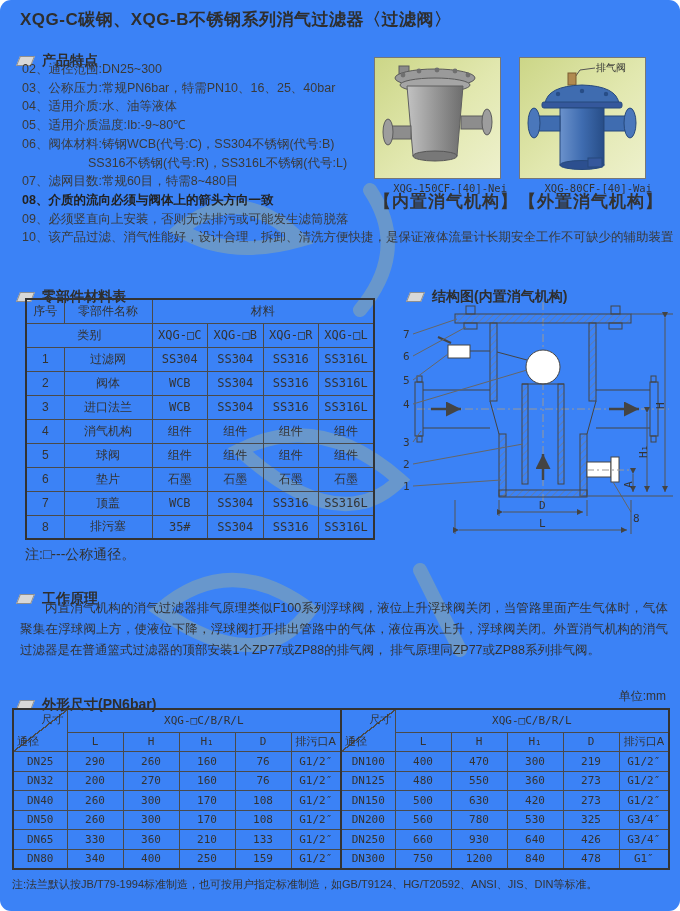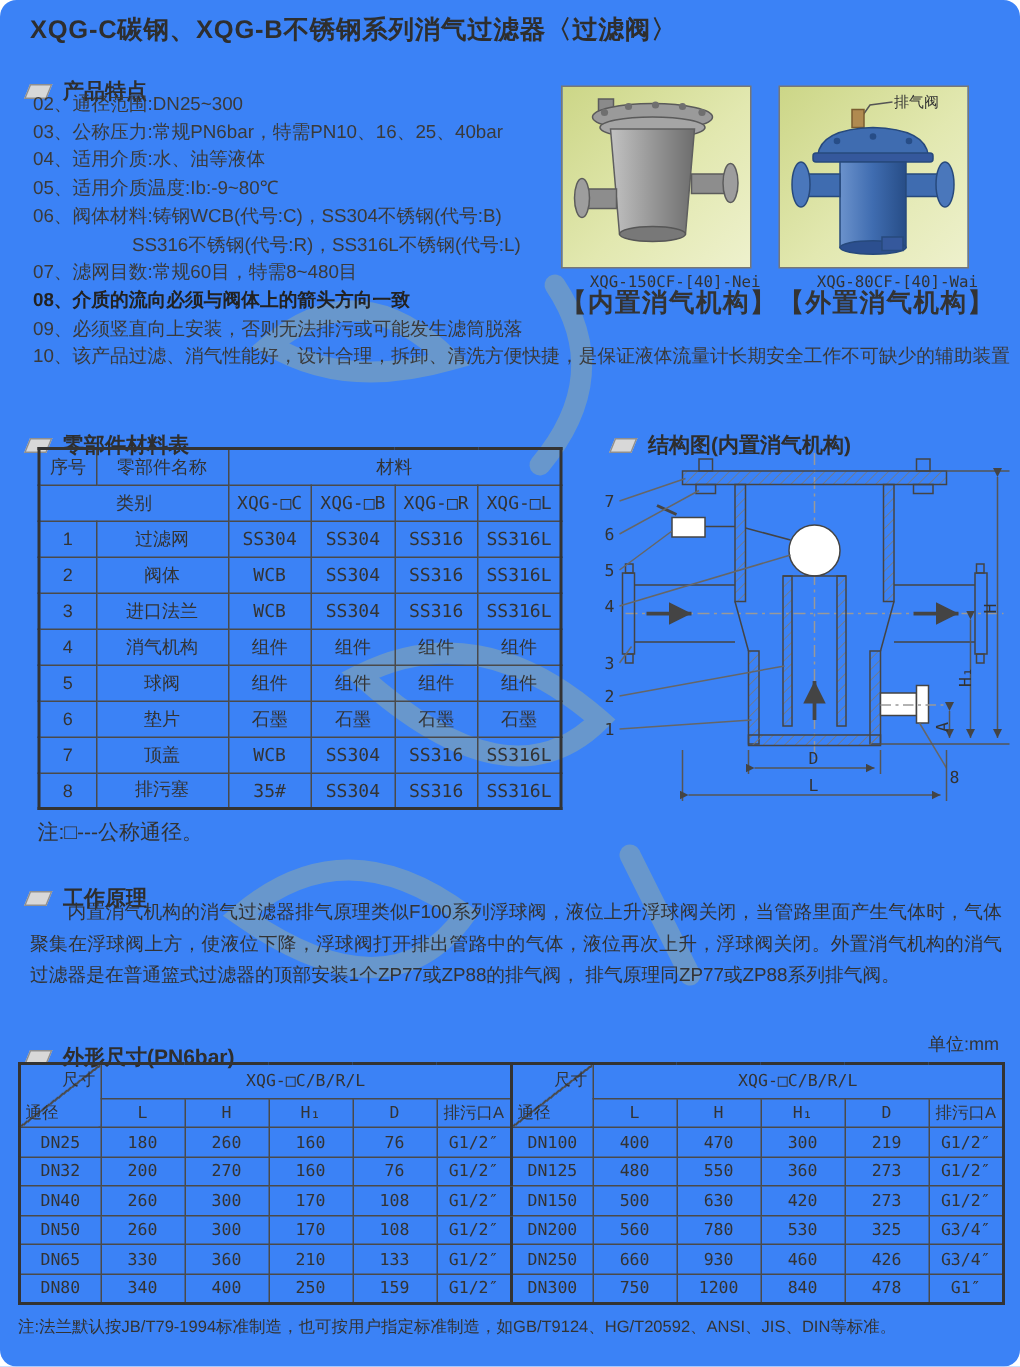--- a/index.html
+++ b/index.html
@@ -410,21 +410,21 @@
         <th>L</th>
         <th>H</th>
         <th>H₁</th>
         <th>D</th>
         <th class="cjk">排污口A</th>
       </tr>
     </thead>
     <tbody>
         <tr>
           <td>DN25</td>
-          <td>180</td>
+          <td>290</td>
           <td>260</td>
           <td>160</td>
           <td>76</td>
           <td>G1/2″</td>
           <td class="half-split">DN100</td>
           <td>400</td>
           <td>470</td>
           <td>300</td>
           <td>219</td>
           <td>G1/2″</td>
@@ -474,21 +474,21 @@
         <tr>
           <td>DN65</td>
           <td>330</td>
           <td>360</td>
           <td>210</td>
           <td>133</td>
           <td>G1/2″</td>
           <td class="half-split">DN250</td>
           <td>660</td>
           <td>930</td>
-          <td>460</td>
+          <td>640</td>
           <td>426</td>
           <td>G3/4″</td>
         </tr>
         <tr>
           <td>DN80</td>
           <td>340</td>
           <td>400</td>
           <td>250</td>
           <td>159</td>
           <td>G1/2″</td>

